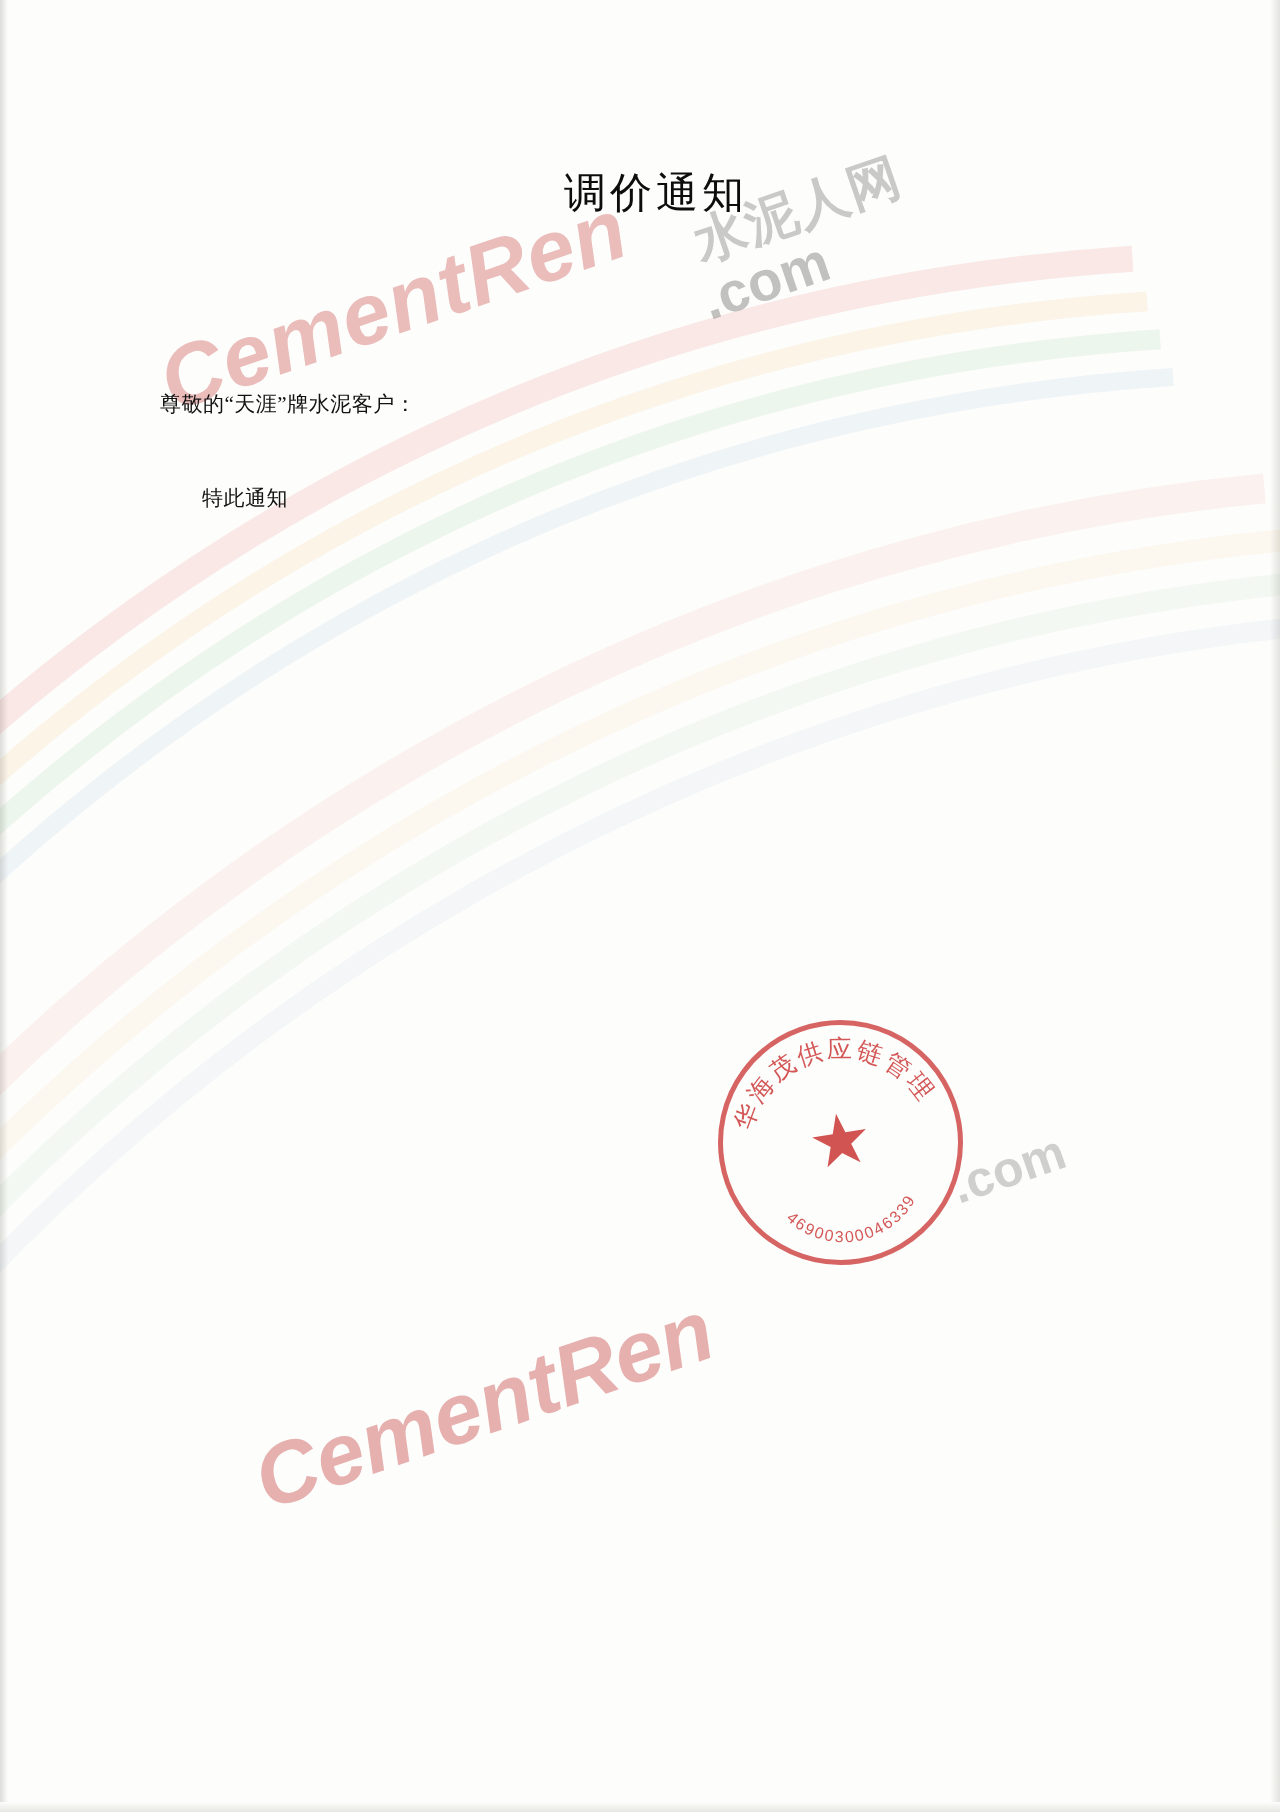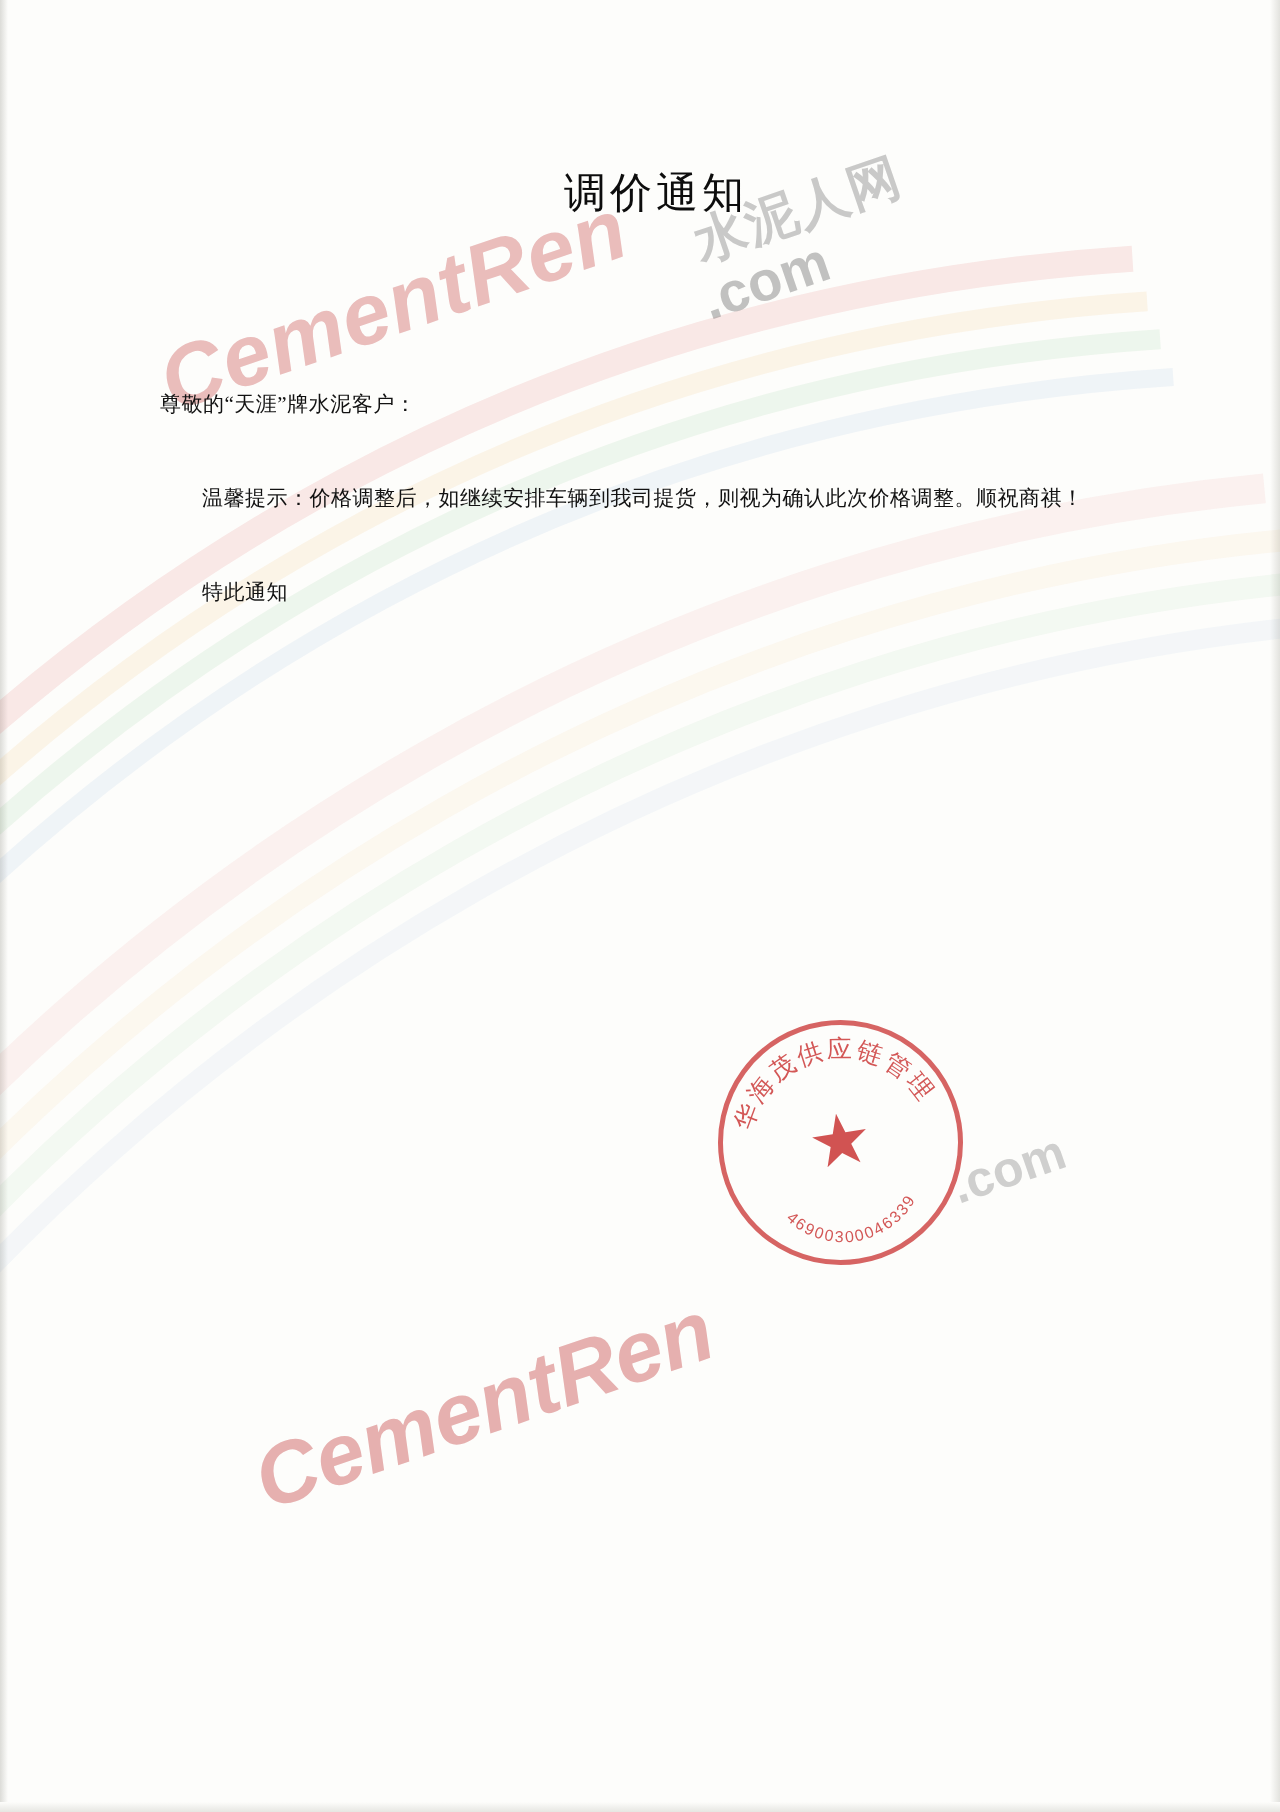--- a/index.html
+++ b/index.html
@@ -240,21 +240,20 @@
   <div class="watermark wm-cement-big">CementRen</div>
   <div class="watermark wm-cement-bottom">CementRen</div>
   <div class="watermark wm-text-bottom-cn">.com</div>
 
   <div class="doc-title">调价通知</div>
 
   <div class="body-block">
     <p class="para salutation">尊敬的“天涯”牌水泥客户：</p>
 
 
-    <p class="para indent gap-top">温馨提示：价格调整后，如继续安排车辆到我司提货，则视为确认此次价格调整。顺祝商祺！</p>
 
     <p class="para indent gap-top">特此通知</p>
   </div>
 
   <div class="seal">
     <div class="seal-ring"></div>
     <svg class="seal-arc-top" viewBox="0 0 245 245">
       <defs>
         <path id="arcTop" d="M 30 130 A 92 92 0 0 1 215 130"></path>
       </defs>

